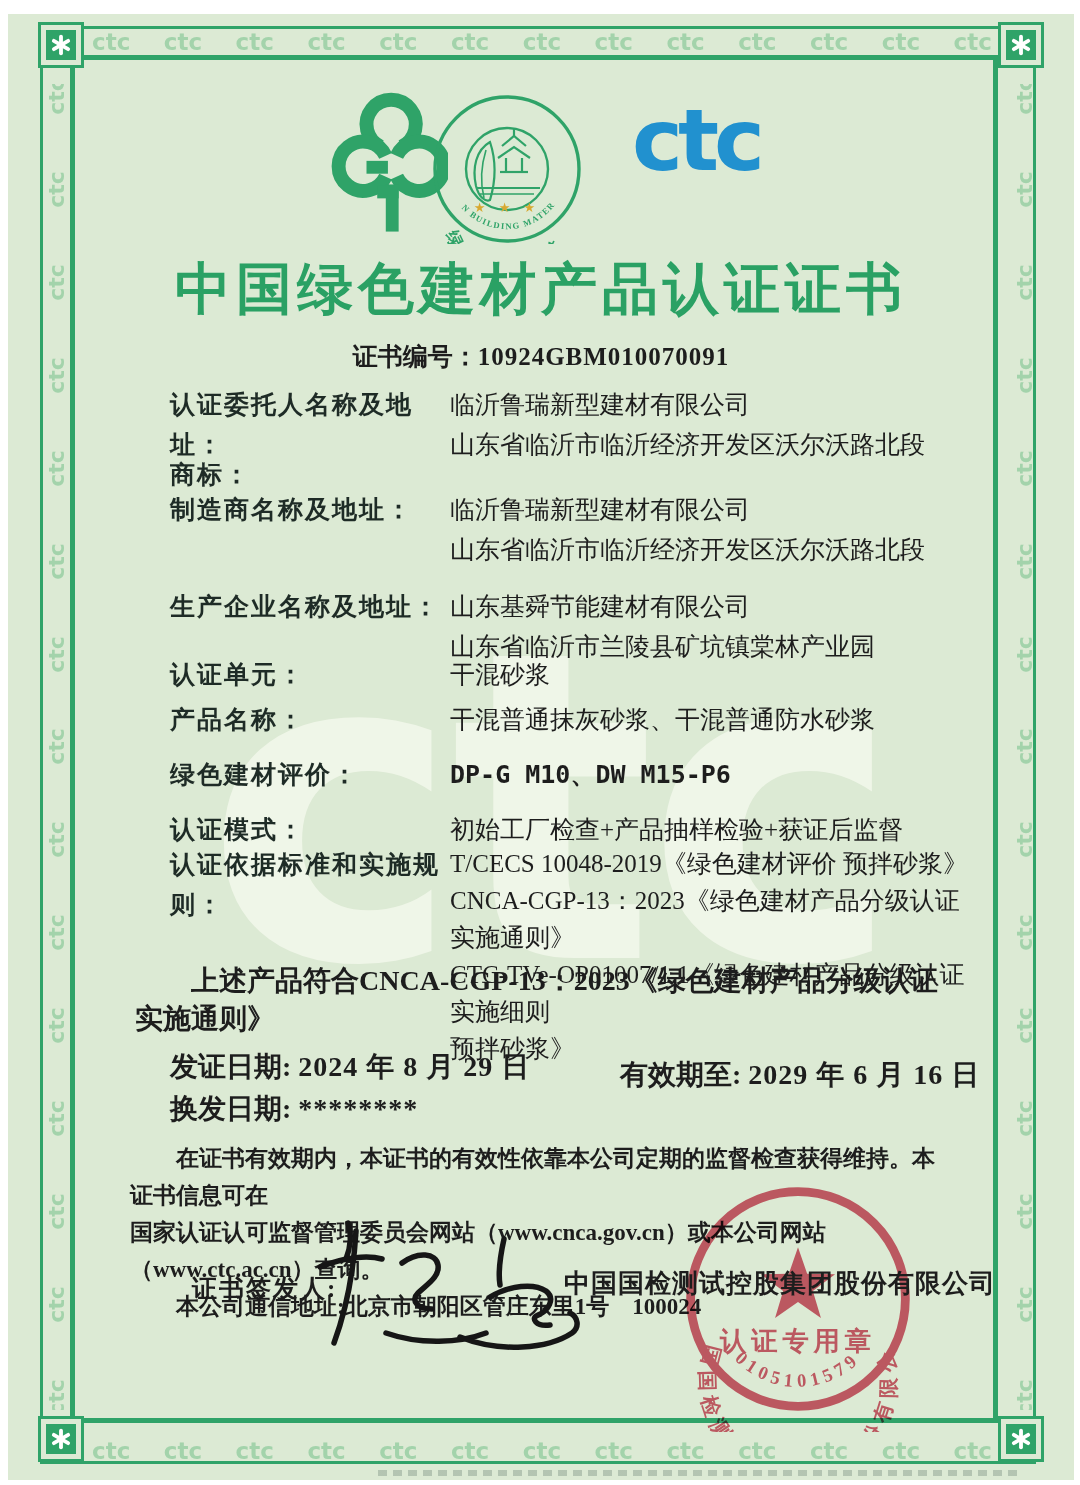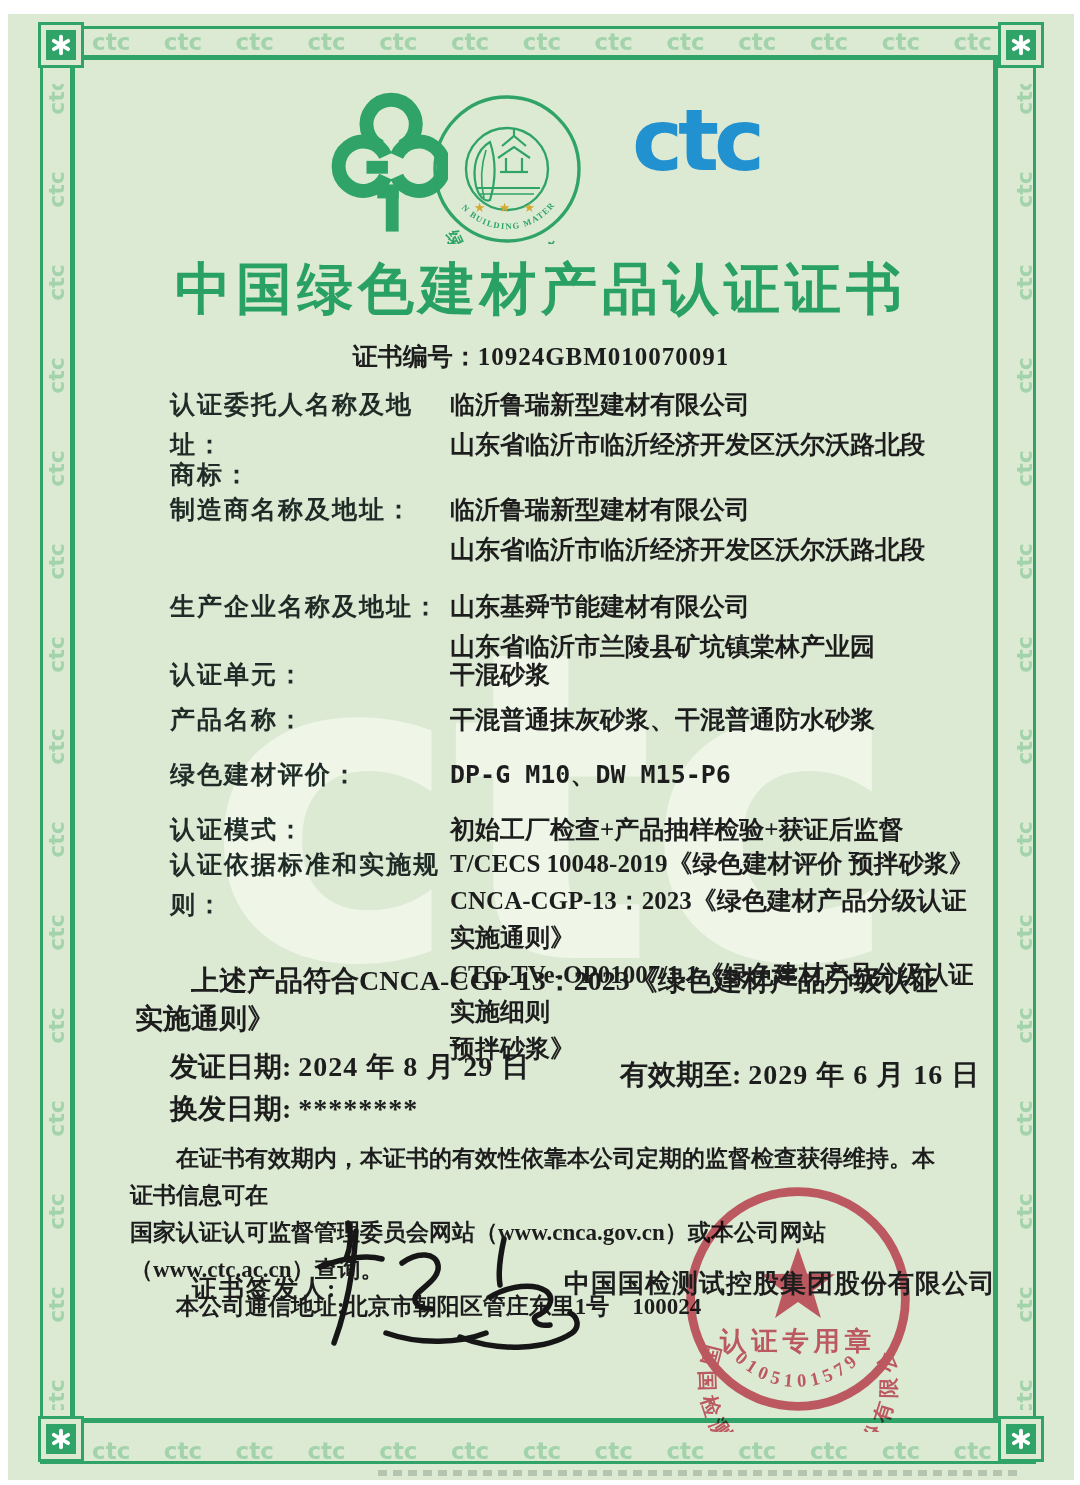--- a/index.html
+++ b/index.html
@@ -42,21 +42,21 @@
     color:#303030;letter-spacing:3px;margin-top:2px;}
 
   .title{left:0;top:238px;width:100%;text-align:center;font-size:56px;font-weight:700;
     color:var(--titlegreen);letter-spacing:5px;}
   .certno{left:0;top:326px;width:100%;text-align:center;font-size:25px;font-weight:700;}
   .certno .num{font-family:"Liberation Serif",serif;letter-spacing:1px;}
 
   
   .frow{position:absolute;left:162px;width:812px;display:flex;z-index:2;justify-content:flex-end;}
   .flabel{flex:none;width:280px;font-size:25px;font-weight:700;letter-spacing:2px;color:#1e2b26;line-height:40px;}
-  .fval{flex:1;font-size:25px;font-weight:700;line-height:40px;}
+  .fval{flex:1;font-size:25px;font-weight:400;line-height:40px;}
   .fval.tight{line-height:37px;}
   .code{font-family:"DejaVu Sans Mono",monospace;font-weight:700;letter-spacing:0px;}
 
   .statement{left:127px;top:948px;width:820px;font-size:28px;font-weight:700;line-height:38px;}
   .statement .ind{text-indent:2em;}
 
   .dateitem{position:absolute;font-size:28px;font-weight:700;z-index:2;text-align:right;}
   .dateitem .dv{font-weight:600;letter-spacing:1px;}
 
   .notice{left:122px;top:1126px;width:824px;font-size:23px;font-weight:700;line-height:37px;}

